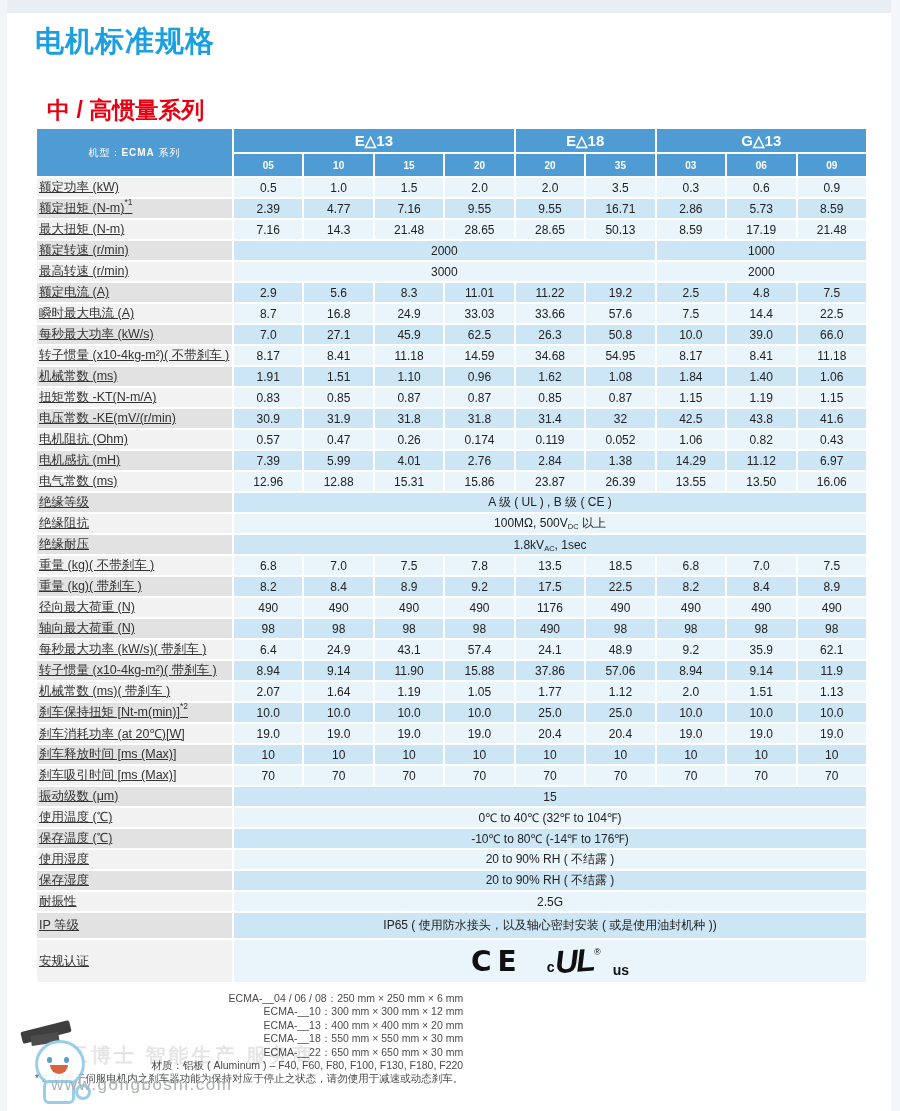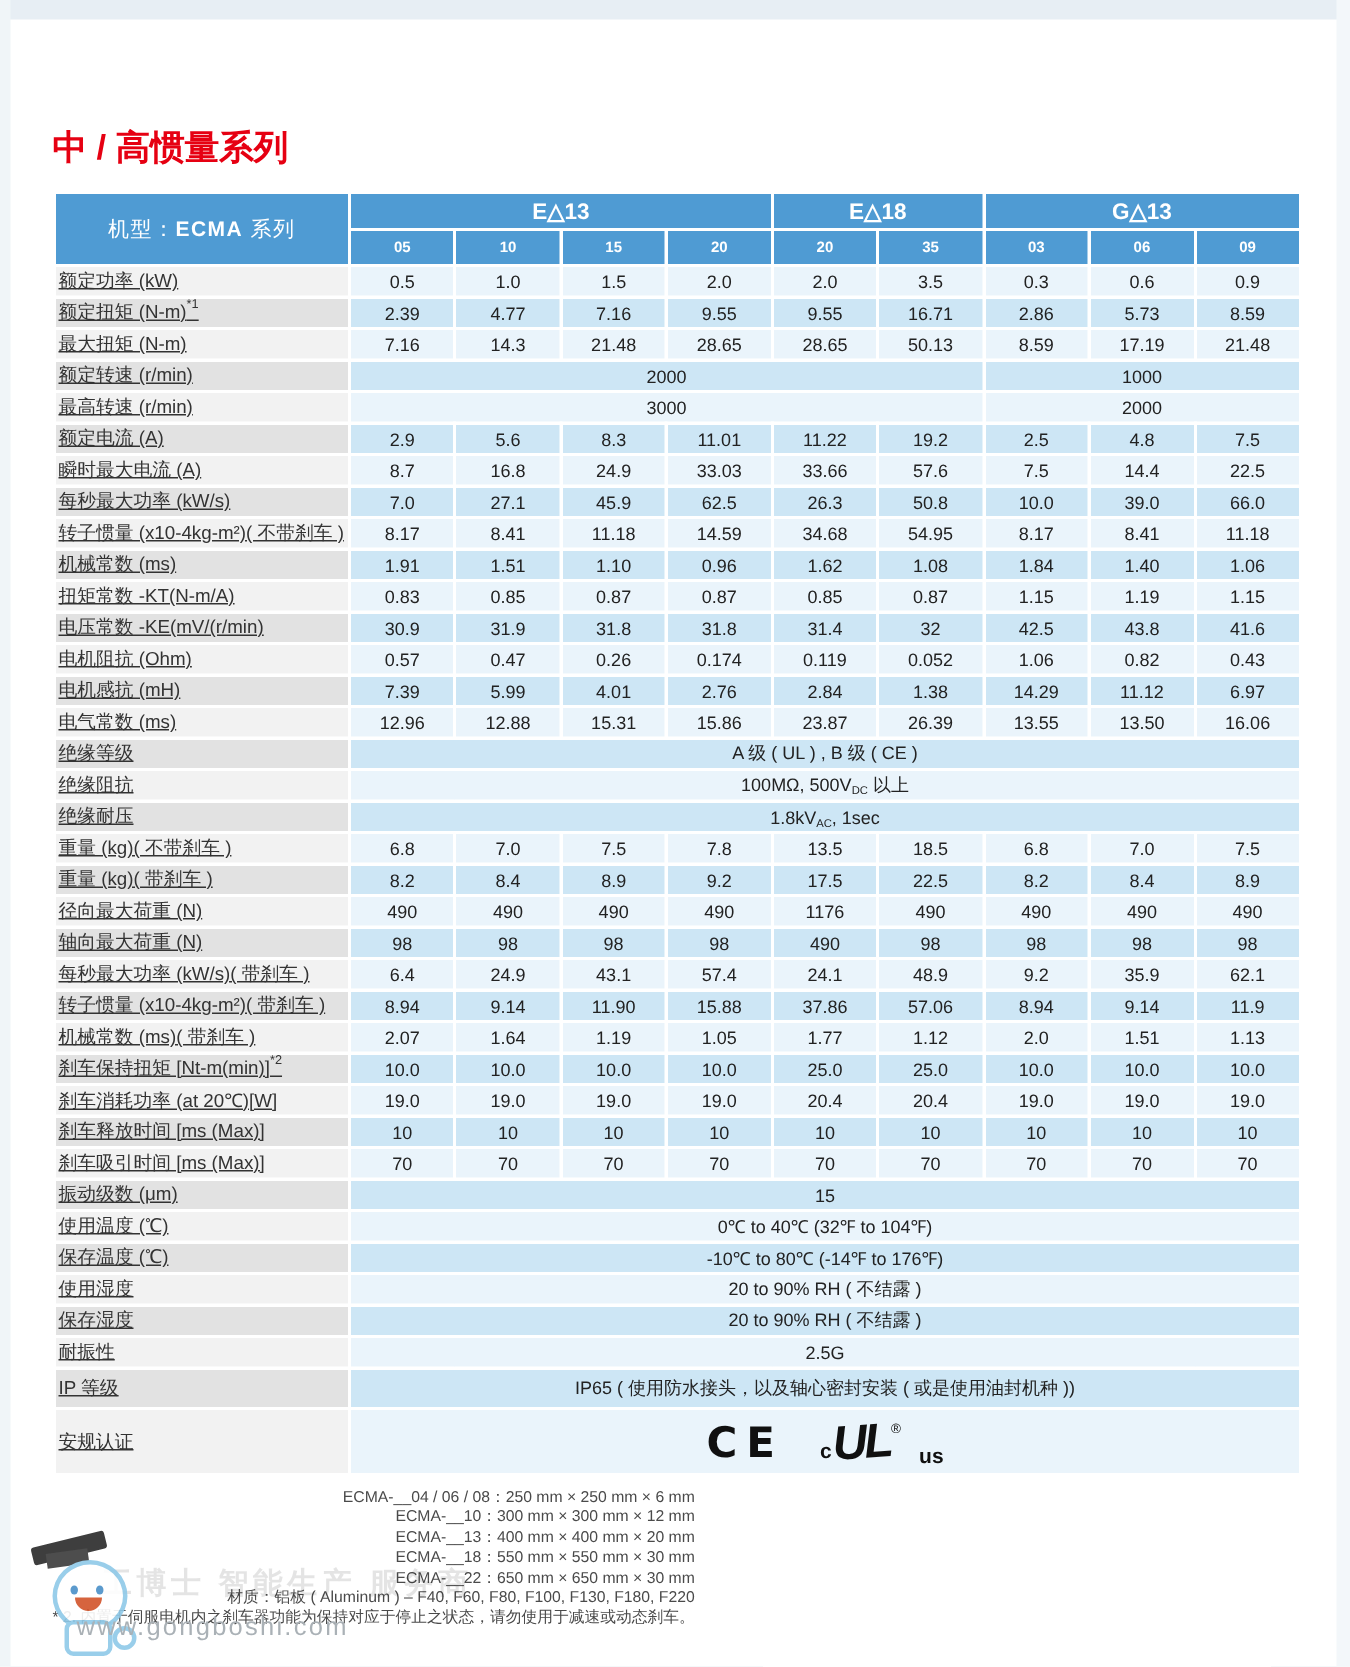--- a/index.html
+++ b/index.html
@@ -6,26 +6,26 @@
   .page {
     position:relative; width:900px; height:1111px; background:#ffffff;
     font-family:"Liberation Sans", sans-serif; overflow:hidden;
     margin:0 auto;
   }
   .top-strip { position:absolute; top:0; left:0; right:0; height:13px; background:#e7eef4; }
   .left-strip { position:absolute; top:0; left:0; bottom:0; width:7px; background:#f0f5f8; }
   .right-strip { position:absolute; top:0; right:0; bottom:0; width:9px; background:#f3f7fa; }
 
   h1.title { position:absolute; left:35px; top:22px; margin:0; font-size:29px; font-weight:bold; color:#1b9fe0; letter-spacing:1px; }
-  h2.subtitle { position:absolute; left:35px; top:83px; margin:0; font-size:23px; font-weight:bold; color:#e60012; }
+  h2.subtitle { position:absolute; left:35px; top:83px; margin:12px; font-size:23px; font-weight:bold; color:#e60012; }
 
   table.spec { position:absolute; left:35px; top:127px; width:833px; border-collapse:collapse; table-layout:fixed; }
   table.spec th, table.spec td { border:2px solid #ffffff; padding:0 2px; overflow:hidden; white-space:nowrap; }
   th.corner, th.g, th.c { background:#4f9bd3; color:#ffffff; text-align:center; }
-  th.corner { font-size:14px; font-weight:normal; letter-spacing:1px; }
+  th.corner { font-size:10px; font-weight:normal; letter-spacing:1px; }
   th.corner b { font-weight:bold; }
   th.g { font-size:15px; font-weight:bold; height:23px; }
   th.c { font-size:10px; font-weight:bold; height:22px; }
 
   td { height:19px; font-size:12px; color:#222; text-align:center; }
   td.lbl { text-align:left; padding-left:8px; font-size:12.5px; color:#333;text-decoration:underline; }
   tr.shade-a td.lbl { background:#f2f2f2; }
   tr.shade-b td.lbl { background:#e2e2e2; }
   tr.shade-a td.val { background:#eaf4fb; }
   tr.shade-b td.val { background:#cde6f5; }
@@ -60,20 +60,21 @@
   .m-arm { position:absolute; left:70px; top:64px; width:10px; height:10px; background:#ffffff; border:3px solid #8fc9e8; border-radius:50%; }
 </style>
 </head>
 <body>
 
 <div class="page">
   <div class="top-strip"></div>
   <div class="left-strip"></div>
   <div class="right-strip"></div>
 
+  <h1 class="title">电机标准规格</h1>
   <h2 class="subtitle">中 / 高惯量系列</h2>
 
   <table class="spec" id="spec-table">
       <colgroup>
         <col style="width: 197px;">
         <col>
         <col>
         <col>
         <col>
         <col>

